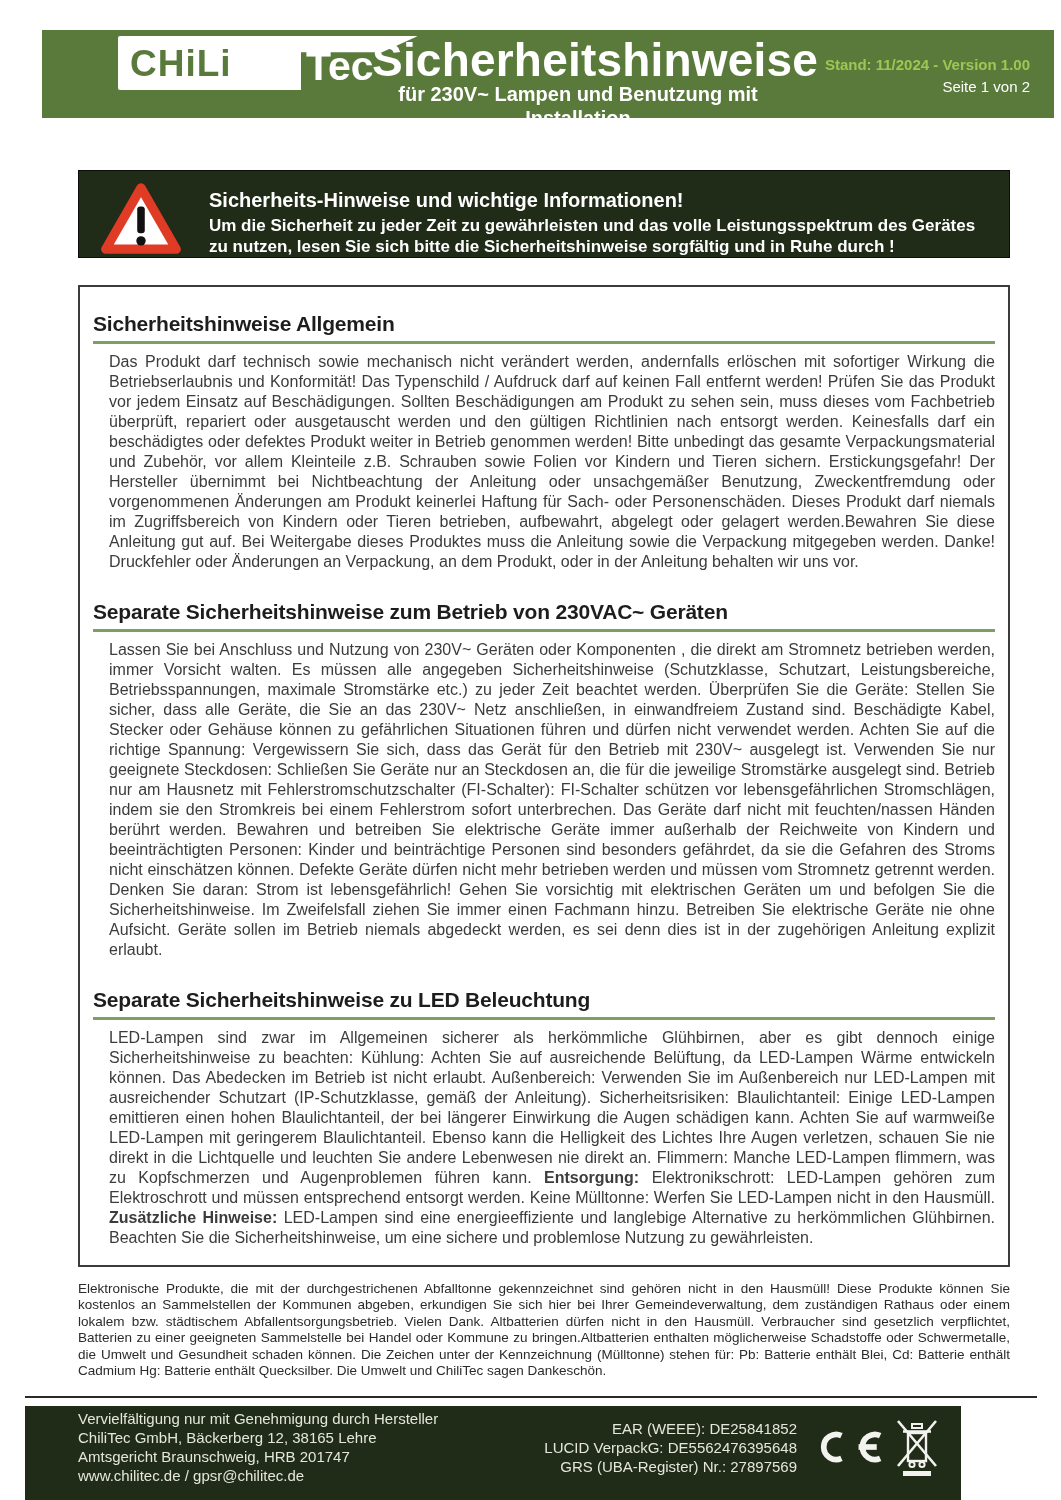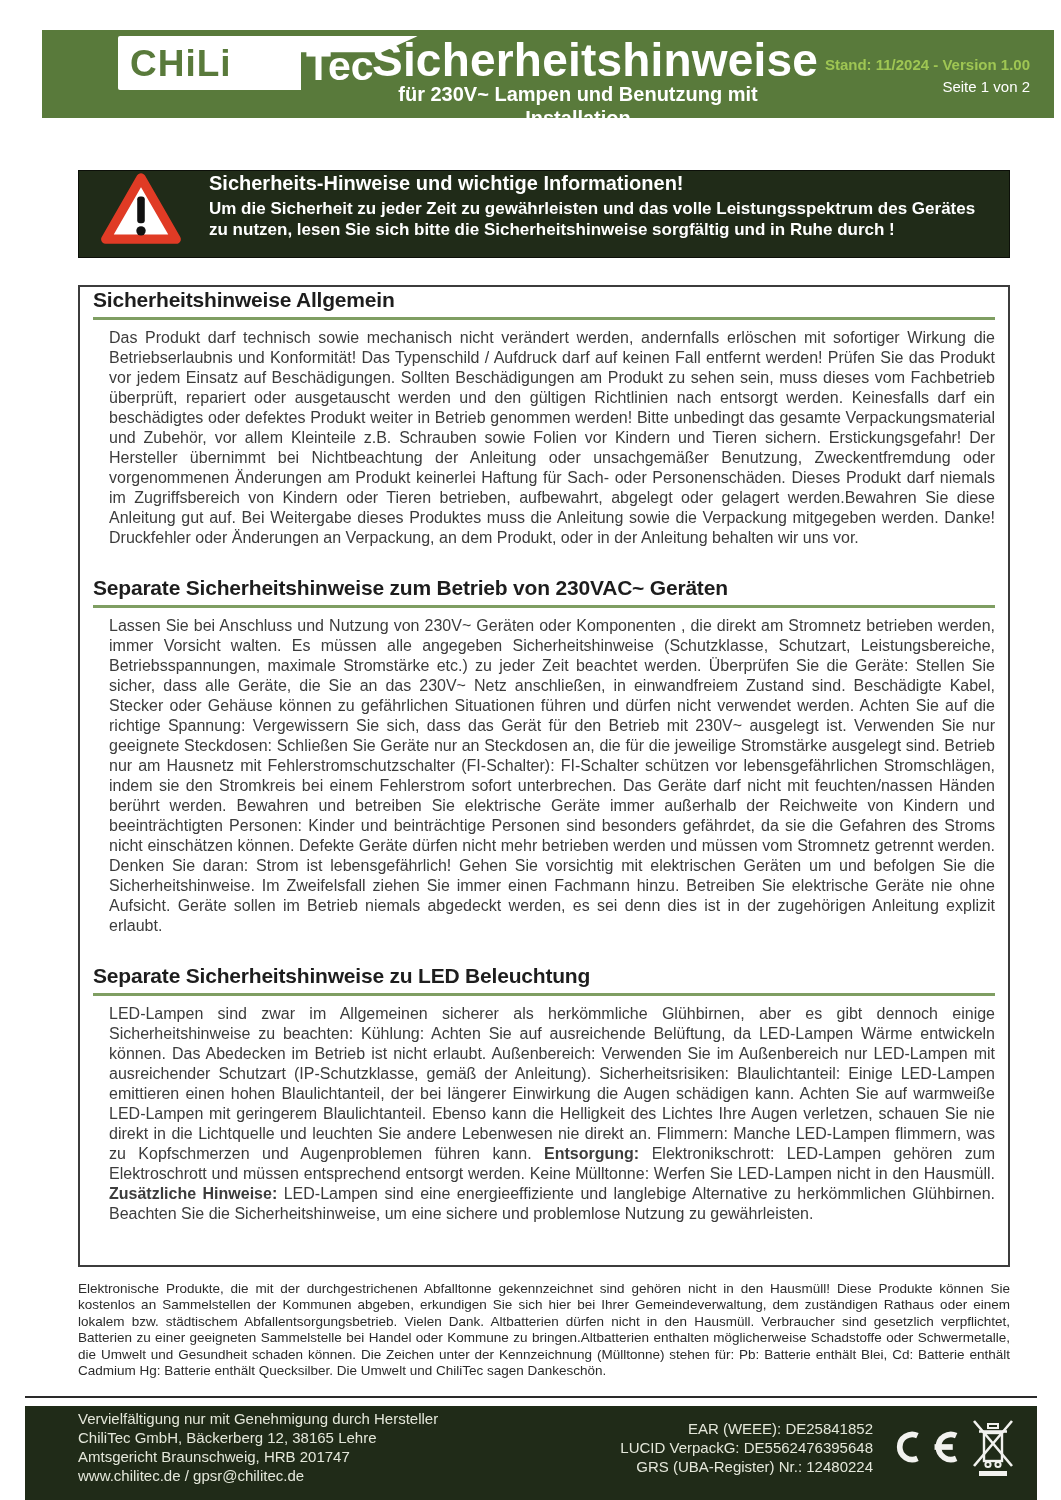--- a/index.html
+++ b/index.html
@@ -16,42 +16,42 @@
   .logo-tec{position:absolute;left:188px;top:7px;font-size:41px;font-weight:800;color:#ffffff;}
   .header-center{position:absolute;left:330px;right:270px;top:8px;text-align:center;color:#ffffff;}
   .header-title{font-size:46px;font-weight:bold;letter-spacing:0.2px;line-height:44px;}
   .header-subtitle{font-size:20px;font-weight:bold;line-height:24px;}
   .header-right{position:absolute;right:24px;top:26px;text-align:right;}
   .version-line{color:#9fc653;font-weight:bold;font-size:15px;line-height:18px;text-align:center;}
   .page-line{color:#ffffff;font-weight:normal;font-size:15px;line-height:18px;margin-top:4px;text-align:right;}
 
   
   .warning{position:absolute;left:78px;top:170px;width:932px;height:88px;background:#202b18;
-           border:1px solid #0c0f09;box-sizing:border-box;display:flex;align-items:flex-start;}
+           border:1px solid #0c0f09;box-sizing:border-box;display:flex;align-items:flex-end;}
   .warning-icon{flex:none;margin-left:20px;width:84px;height:76px;}
   .warning-text{margin-left:26px;margin-right:14px;color:#ffffff;}
   .warning-title{font-size:20px;font-weight:bold;line-height:24px;margin-bottom:3px;}
   .warning-body{font-size:17px;line-height:21px;font-weight:bold;}
 
   
   .main{position:absolute;left:78px;top:285px;width:932px;height:982px;border:2px solid #3c3c3c;
-        box-sizing:border-box;background:#ffffff;padding:0 13px;overflow:hidden;}
+        box-sizing:border-box;background:#ffffff;padding:24px 13px;overflow:hidden;}
   .section{margin-bottom:27px;}
   .section:last-child{margin-bottom:0;}
   .section-heading{font-size:21px;font-weight:bold;color:#1d1d1d;letter-spacing:-0.2px;line-height:26px;}
   .heading-underline{height:3px;background:#7f9e62;margin:4px 0 8px 0;}
   .section-body{font-size:16px;line-height:20px;color:#3c3c3c;text-align:justify;margin-left:16px;}
 
   
   .smallprint{position:absolute;left:78px;top:1281px;width:932px;font-size:13.5px;
               line-height:16.4px;color:#2b2b2b;text-align:justify;}
 
   
   .footer-rule{position:absolute;left:25px;top:1396px;width:1012px;height:2px;background:#2a2a2a;}
-  .footer{position:absolute;left:25px;top:1406px;width:1012px;height:94px;background:#202b18;
+  .footer{position:absolute;left:25px;top:1406px;width:936px;height:94px;background:#202b18;
           box-sizing:border-box;display:flex;align-items:center;padding:0 22px 12px 53px;}
   .footer-left{color:#e4e7da;font-size:15px;line-height:19px;}
   .footer-spacer{flex:1;}
   .footer-right{color:#e4e7da;font-size:15px;line-height:19px;text-align:right;margin-right:16px;}
   .ce-mark{flex:none;width:74px;height:50px;margin-right:8px;}
   .weee-bin{flex:none;width:44px;height:62px;}
 </style>
 </head>
 <body>
 
@@ -114,21 +114,21 @@
     <div class="footer-left">
       <div>Vervielfältigung nur mit Genehmigung durch Hersteller</div>
       <div>ChiliTec GmbH, Bäckerberg 12, 38165 Lehre</div>
       <div>Amtsgericht Braunschweig, HRB 201747</div>
       <div>www.chilitec.de / gpsr@chilitec.de</div>
     </div>
     <div class="footer-spacer"></div>
     <div class="footer-right">
       <div>EAR (WEEE): DE25841852</div>
       <div>LUCID VerpackG: DE5562476395648</div>
-      <div>GRS (UBA-Register) Nr.: 12480224</div>
+      <div>GRS (UBA-Register) Nr.: 27897569</div>
     </div>
     <svg class="ce-mark" viewBox="0 0 130 56">
       <path d="M50 8 A22 22 0 1 0 50 48" fill="none" stroke="#f2f2ef" stroke-width="10" stroke-linecap="butt"></path>
       <path d="M118 8 A22 22 0 1 0 118 48" fill="none" stroke="#f2f2ef" stroke-width="10"></path>
       <line x1="80" y1="28" x2="112" y2="28" stroke="#f2f2ef" stroke-width="10"></line>
     </svg>
     <svg class="weee-bin" viewBox="0 0 44 62">
       <rect x="13" y="17" width="18" height="28" fill="none" stroke="#f2f2ef" stroke-width="2.4"></rect>
       <line x1="8" y1="15.5" x2="36" y2="15.5" stroke="#f2f2ef" stroke-width="2.6"></line>
       <rect x="17" y="8" width="10" height="4" fill="none" stroke="#f2f2ef" stroke-width="2"></rect>

